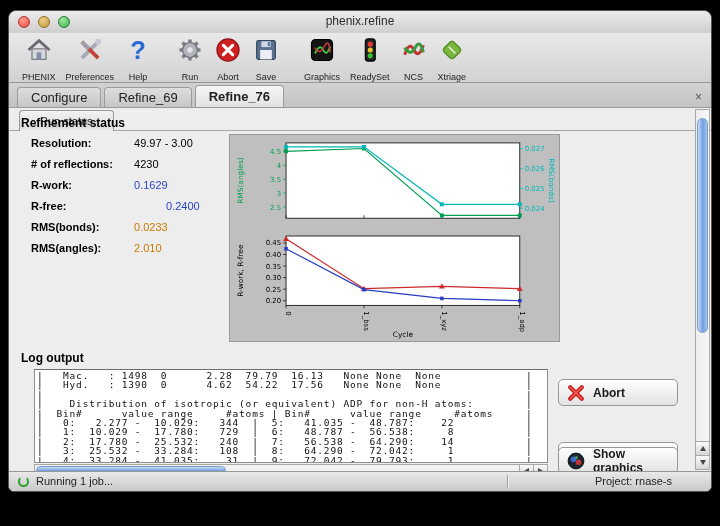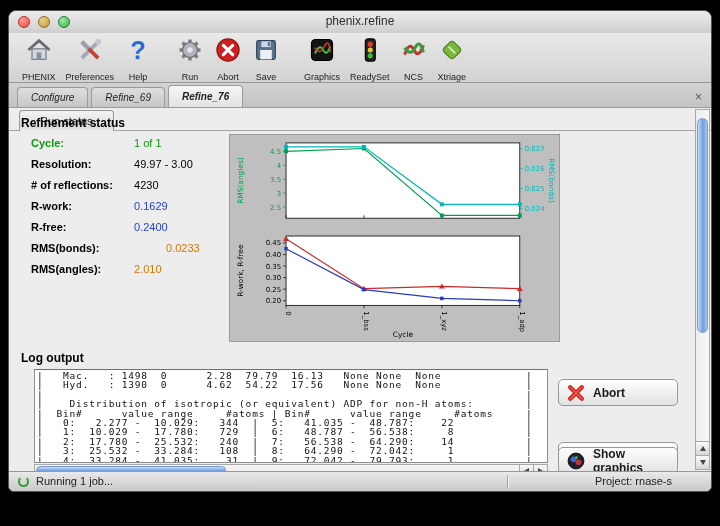--- a/index.html
+++ b/index.html
@@ -28,23 +28,23 @@
   .tb-item { display:flex; flex-direction:column; align-items:center; padding:0 5px; cursor:default; }
   .tb-item.gap { margin-left:14px; }
   .tb-icon { width:28px; height:28px; display:block; }
   .tb-icon svg { width:28px; height:28px; display:block; }
   .tb-label { font-size:9px; color:#1c1c1c; margin-top:8px; white-space:nowrap; }
 
   
   .tabbar { position:absolute; top:72px; left:0; right:0; height:25px;
             background:linear-gradient(#d2d2d2,#c3c3c3); border-bottom:1px solid #9a9a9a;
             display:flex; align-items:flex-end; padding:0 8px; }
-  .tab { height:20px; line-height:19px; padding:0 13px; font-size:10px; color:#222;
+  .tab { height:20px; line-height:19px; padding:0 13px; font-size:13px; color:#222;
          background:linear-gradient(#dedede,#c6c6c6); border:1px solid #9b9b9b; border-bottom:none;
-         border-radius:4px 4px 0 0; margin-right:3px;font-style:italic; }
+         border-radius:4px 4px 0 0; margin-right:3px; }
   .tab.active { background:linear-gradient(#f6f6f6,#e2e2e2); height:22px; line-height:21px; font-weight:bold; }
   .tab-close { position:absolute; right:9px; bottom:4px; font-size:12px; color:#555; line-height:12px; }
 
   
   .content { position:absolute; top:97px; left:0; right:0; bottom:20px; background:#ededed; }
 
   .subtabrow { position:absolute; top:0; left:0; right:0; height:23px; border-bottom:1px solid #a6a6a6; }
   .subtab { position:absolute; left:10px; bottom:-1px; height:21px; line-height:20px; padding:0 20px;
             font-size:11px; color:#222; background:linear-gradient(#f3f3f3,#dcdcdc 80%,#ededed);
             border:1px solid #999; border-bottom:none; border-radius:4px 4px 0 0; }
@@ -240,42 +240,38 @@
   <div class="content">
 
     <div class="subtabrow">
       <div class="subtab">Run status</div>
     </div>
 
     <div class="heading refinement-heading">Refinement status</div>
 
     <div class="stats">
       <div class="stat-row">
-        <span class="stat-label" style="color: rgb(10, 154, 10);">Cycle:</span>
-        <span class="stat-value" style="color: rgb(10, 154, 10);">1 of 1</span>
-      </div>
-      <div class="stat-row">
         <span class="stat-label" style="color: rgb(0, 0, 0);">Resolution:</span>
         <span class="stat-value" style="color: rgb(0, 0, 0);">49.97 - 3.00</span>
       </div>
       <div class="stat-row">
         <span class="stat-label" style="color: rgb(0, 0, 0);"># of reflections:</span>
         <span class="stat-value" style="color: rgb(0, 0, 0);">4230</span>
       </div>
       <div class="stat-row">
         <span class="stat-label" style="color: rgb(0, 0, 0);">R-work:</span>
         <span class="stat-value" style="color: rgb(42, 70, 200);">0.1629</span>
       </div>
       <div class="stat-row">
         <span class="stat-label" style="color: rgb(0, 0, 0);">R-free:</span>
-        <span class="stat-value" style="color: rgb(42, 70, 200);">0.2400</span>
+        <span class="stat-value" style="color: rgb(42, 70, 200); margin-left: 32px;">0.2400</span>
       </div>
       <div class="stat-row">
         <span class="stat-label" style="color: rgb(0, 0, 0);">RMS(bonds):</span>
-        <span class="stat-value" style="color: rgb(204, 122, 0); margin-left: 32px;">0.0233</span>
+        <span class="stat-value" style="color: rgb(204, 122, 0);">0.0233</span>
       </div>
       <div class="stat-row">
         <span class="stat-label" style="color: rgb(0, 0, 0);">RMS(angles):</span>
         <span class="stat-value" style="color: rgb(204, 122, 0);">2.010</span>
       </div>
     </div>
 
     <div class="chart-panel">
       <svg id="chart-svg" viewBox="0 0 331 208">
           <rect x="56" y="8" width="236" height="76" fill="#ffffff" stroke="#000" stroke-width="0.8"></rect>

